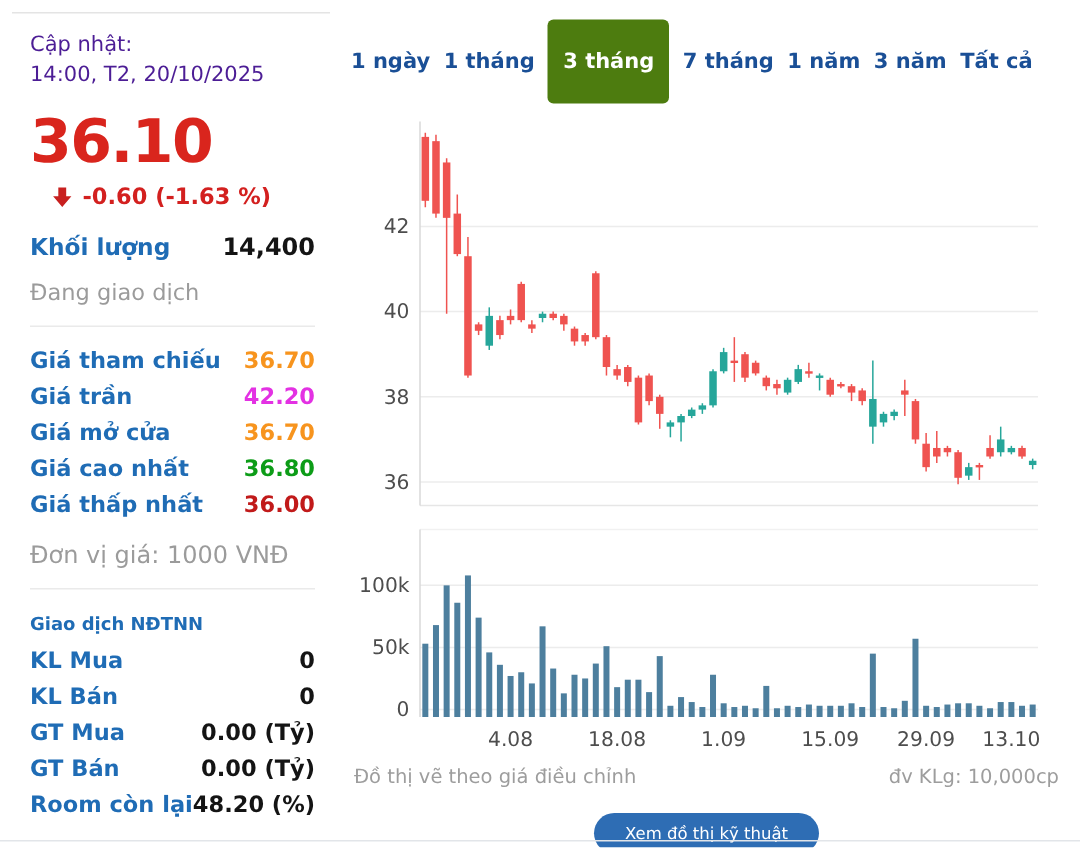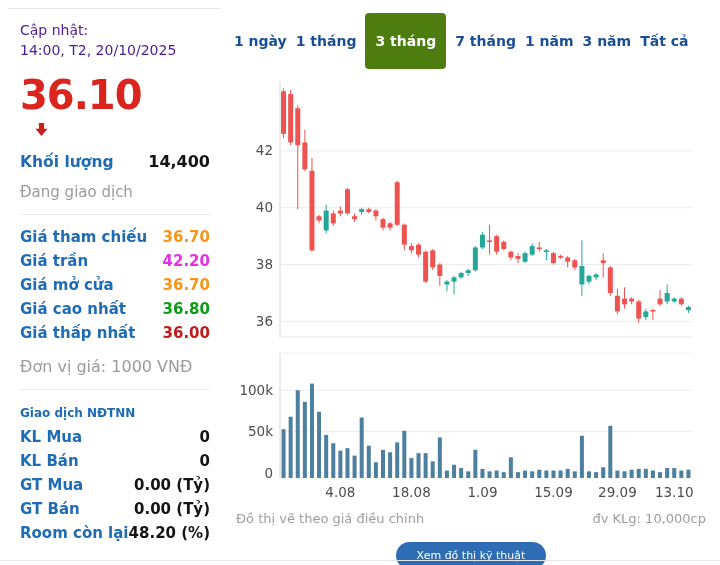--- a/index.html
+++ b/index.html
@@ -46,20 +46,21 @@
     </div>
 
     <div class="big-price">36.10</div>
 
     <div class="chg-row">
       <span style="display:inline-flex;">
         <svg width="15" height="15" viewBox="0 0 16 16">
             <path d="M5.2 1h5.6v6.2h3.7L8 15 1.5 7.2h3.7z" fill="#c8201f"></path>
           </svg>
       </span>
+      <span>-0.60 (-1.63 %)</span>
     </div>
 
     <div class="vol-row">
       <span class="lbl-blue">Khối lượng</span>
       <span class="val-dark">14,400</span>
     </div>
 
     <div class="status">Đang giao dịch</div>
 
     <hr class="div">

